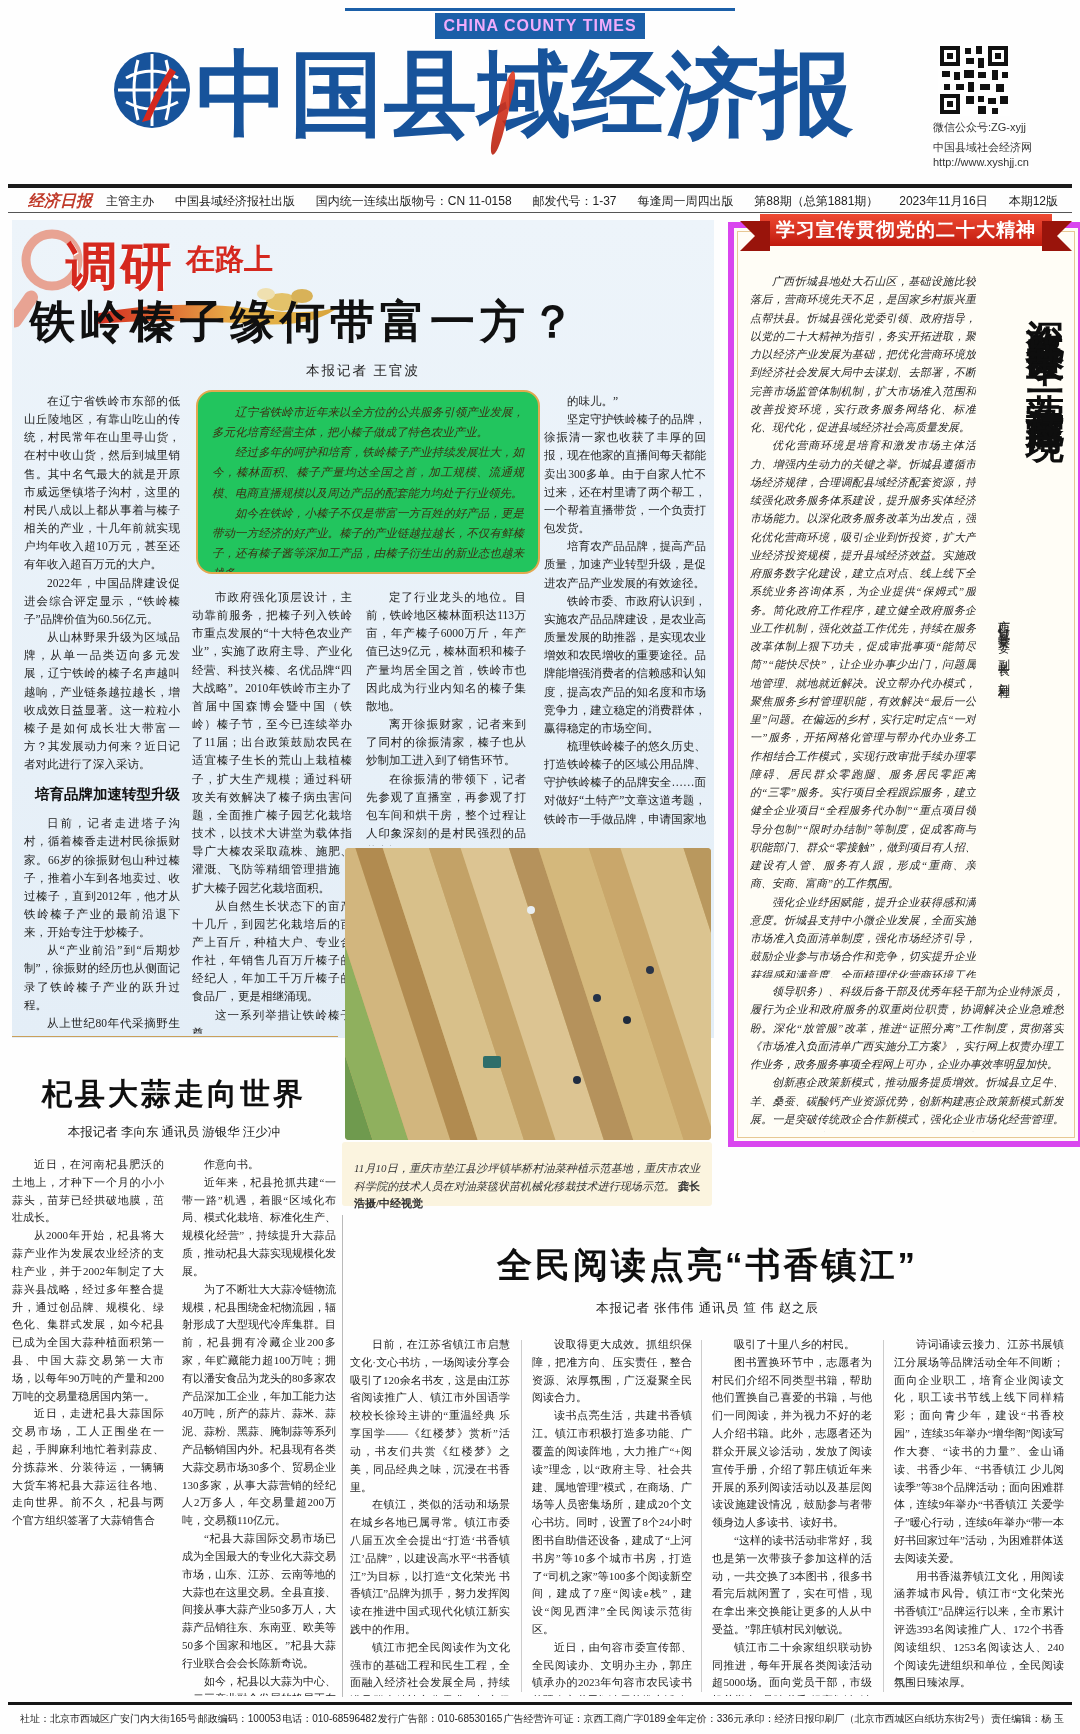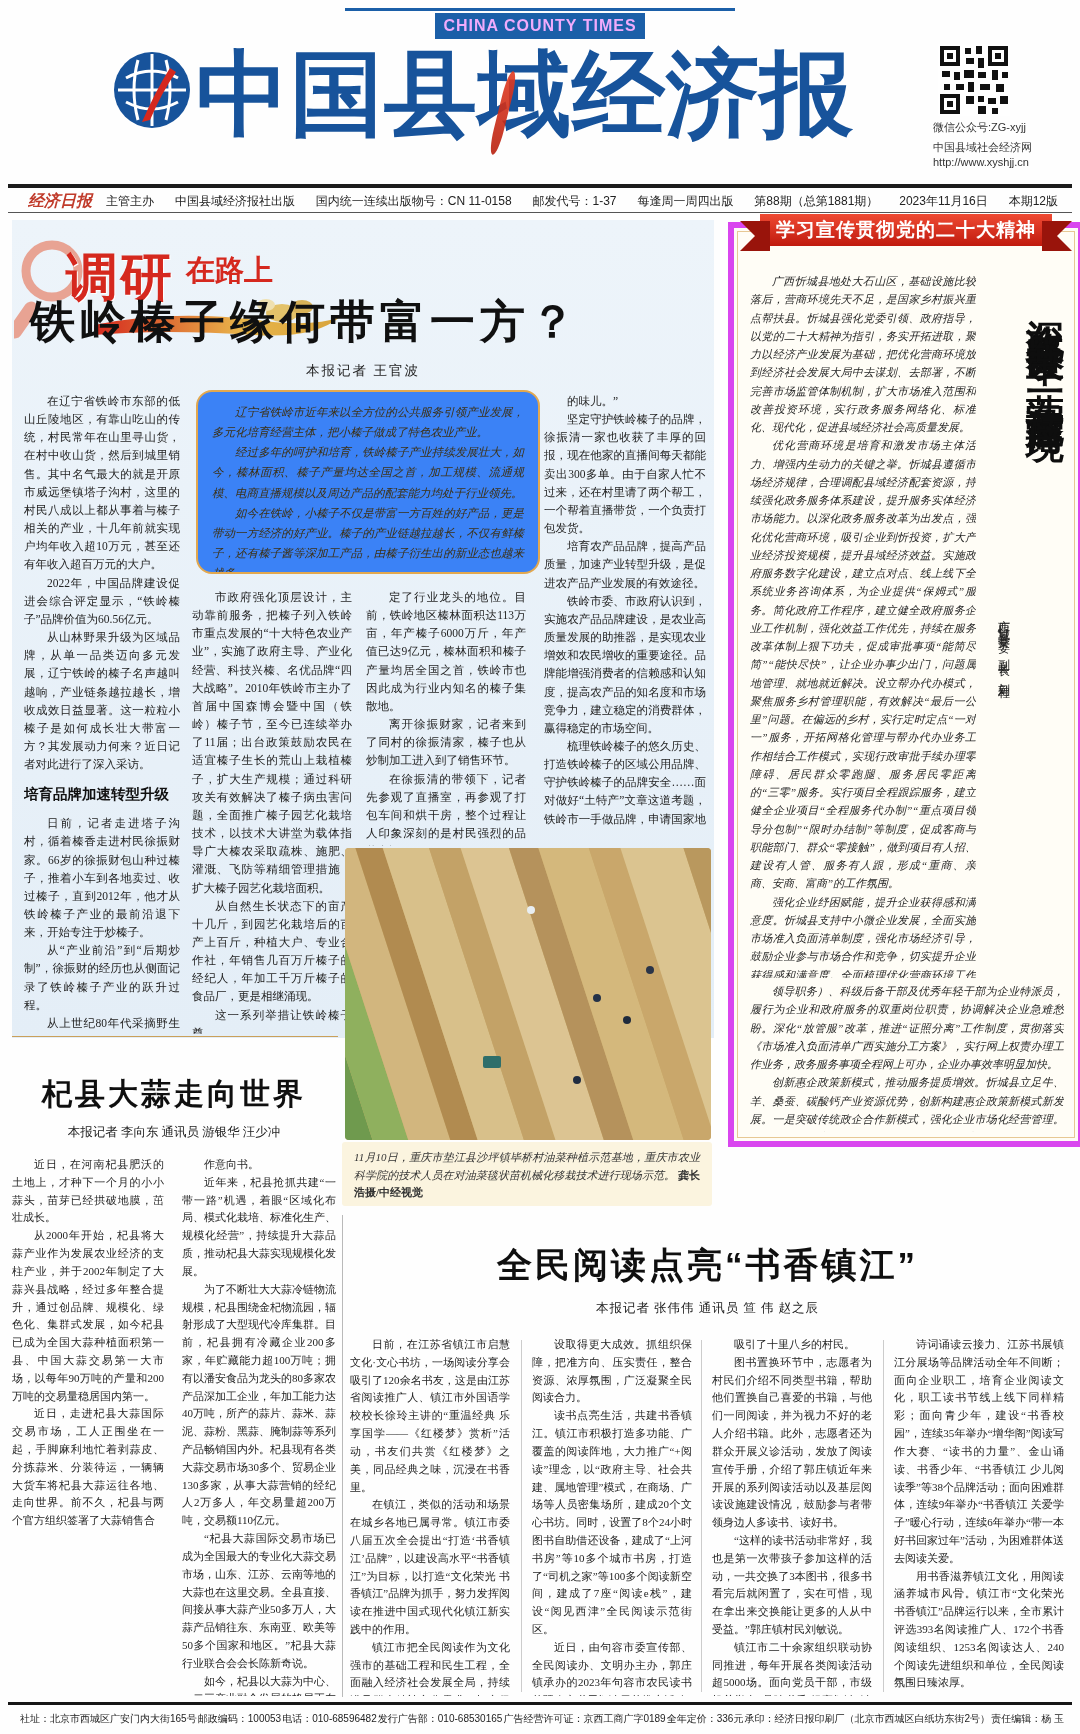--- a/index.html
+++ b/index.html
@@ -20,41 +20,41 @@
   .qr-text{left:933px;width:140px;font-size:11px;color:#333;font-family:"Liberation Sans",sans-serif;}
   .qr-t1{top:120px;} .qr-t2{top:140px;} .qr-t3{top:156px;}
   .black-rule{left:8px;top:184px;width:1064px;height:4px;background:#1c1c1c;}
   .thin-rule{left:8px;top:212px;width:1064px;height:1px;background:#555;}
   
   .info-line{left:28px;top:192px;width:1030px;height:18px;display:flex;align-items:center;font-size:12.5px;color:#222;}
   .info-logo{color:#c03a2a;font-weight:bold;font-style:italic;font-size:16px;margin-right:14px;white-space:nowrap;}
   .info-items{display:flex;flex:1;justify-content:space-between;white-space:nowrap;font-family:"Liberation Sans",sans-serif;font-size:12px;}
   
   .main-block{left:12px;top:220px;width:702px;height:818px;background:linear-gradient(180deg,#edf4fa,#e4eef7);}
-  .dy-wrap{left:14px;top:237px;width:330px;height:104px;}
+  .dy-wrap{left:14px;top:226px;width:330px;height:104px;}
   .dy-main{position:absolute;left:52px;top:6px;font-family:"Liberation Sans",sans-serif;font-weight:900;
            font-size:52px;color:#d5281e;letter-spacing:2px;text-shadow:1px 1px 0 #fff;}
   .dy-sub{position:absolute;left:172px;top:14px;font-family:"Liberation Sans",sans-serif;font-weight:900;
           font-size:29px;color:#d5281e;}
   .main-headline{left:30px;top:292px;width:666px;text-align:left;font-family:Liberation Serif, serif;
                  font-weight:900;font-size:45px;letter-spacing:5px;color:#101010;}
   .main-byline{left:30px;top:362px;width:666px;text-align:center;font-size:13.5px;color:#222;letter-spacing:2px;}
   .col{font-size:11.5px;line-height:1.58;text-align:justify;color:#242424;overflow:hidden;}
   .col p,.ibox p,.ra p{margin:0;text-indent:2em;}
   .col1{left:24px;top:392px;width:156px;height:640px;}
   .col2{left:192px;top:588px;width:160px;height:446px;}
   .col3{left:366px;top:588px;width:160px;height:258px;}
   .col4{left:544px;top:392px;width:162px;height:438px;}
-  .subhead{font-family:"Liberation Sans",sans-serif;font-weight:bold;font-size:14.5px;text-align:left;
+  .subhead{font-family:"Liberation Sans",sans-serif;font-weight:bold;font-size:14.5px;text-align:right;
            margin:10px 0 8px 0;color:#111;}
-  .ibox{left:196px;top:390px;width:344px;height:184px;background:#3b82f6;border:2px solid #e2a84f;
+  .ibox{left:196px;top:390px;width:344px;height:184px;background:#22c55e;border:2px solid #e2a84f;
         border-radius:16px;padding:10px 14px;box-sizing:border-box;font-size:11.5px;line-height:1.75;
         font-style:italic;color:#3d3114;text-align:justify;overflow:hidden;}
   .photo{left:345px;top:848px;width:366px;height:292px;border-radius:4px;overflow:hidden;}
-  .caption{left:342px;top:1142px;width:370px;height:64px;background:#fbf4df;padding:7px 12px;box-sizing:border-box;
+  .caption{left:342px;top:1142px;width:370px;height:64px;background:#fbf4df;padding:18px 12px;box-sizing:border-box;
            font-size:11px;line-height:1.6;font-style:italic;color:#333;text-align:justify;border-radius:3px;}
   .caption b{font-style:normal;}
   
   .right-block{left:728px;top:222px;width:344px;height:913px;background:#fffdf6;border:6px solid #d946ef;
                box-shadow:inset 0 0 0 3px #fffdf6, inset 0 0 0 4px #e7c894;}
   .banner{position:absolute;left:26px;top:-14px;width:292px;height:32px;background:linear-gradient(180deg,#ef4a33,#c01a0e);
           color:#fff;text-align:center;line-height:32px;font-family:"Liberation Sans",sans-serif;font-weight:bold;
           font-size:19px;letter-spacing:1px;z-index:3;}
   .banner::before,.banner::after{content:"";position:absolute;top:7px;width:0;height:0;border:15px solid #99140b;z-index:-1;}
   .banner::before{left:-20px;border-left-color:transparent;}

